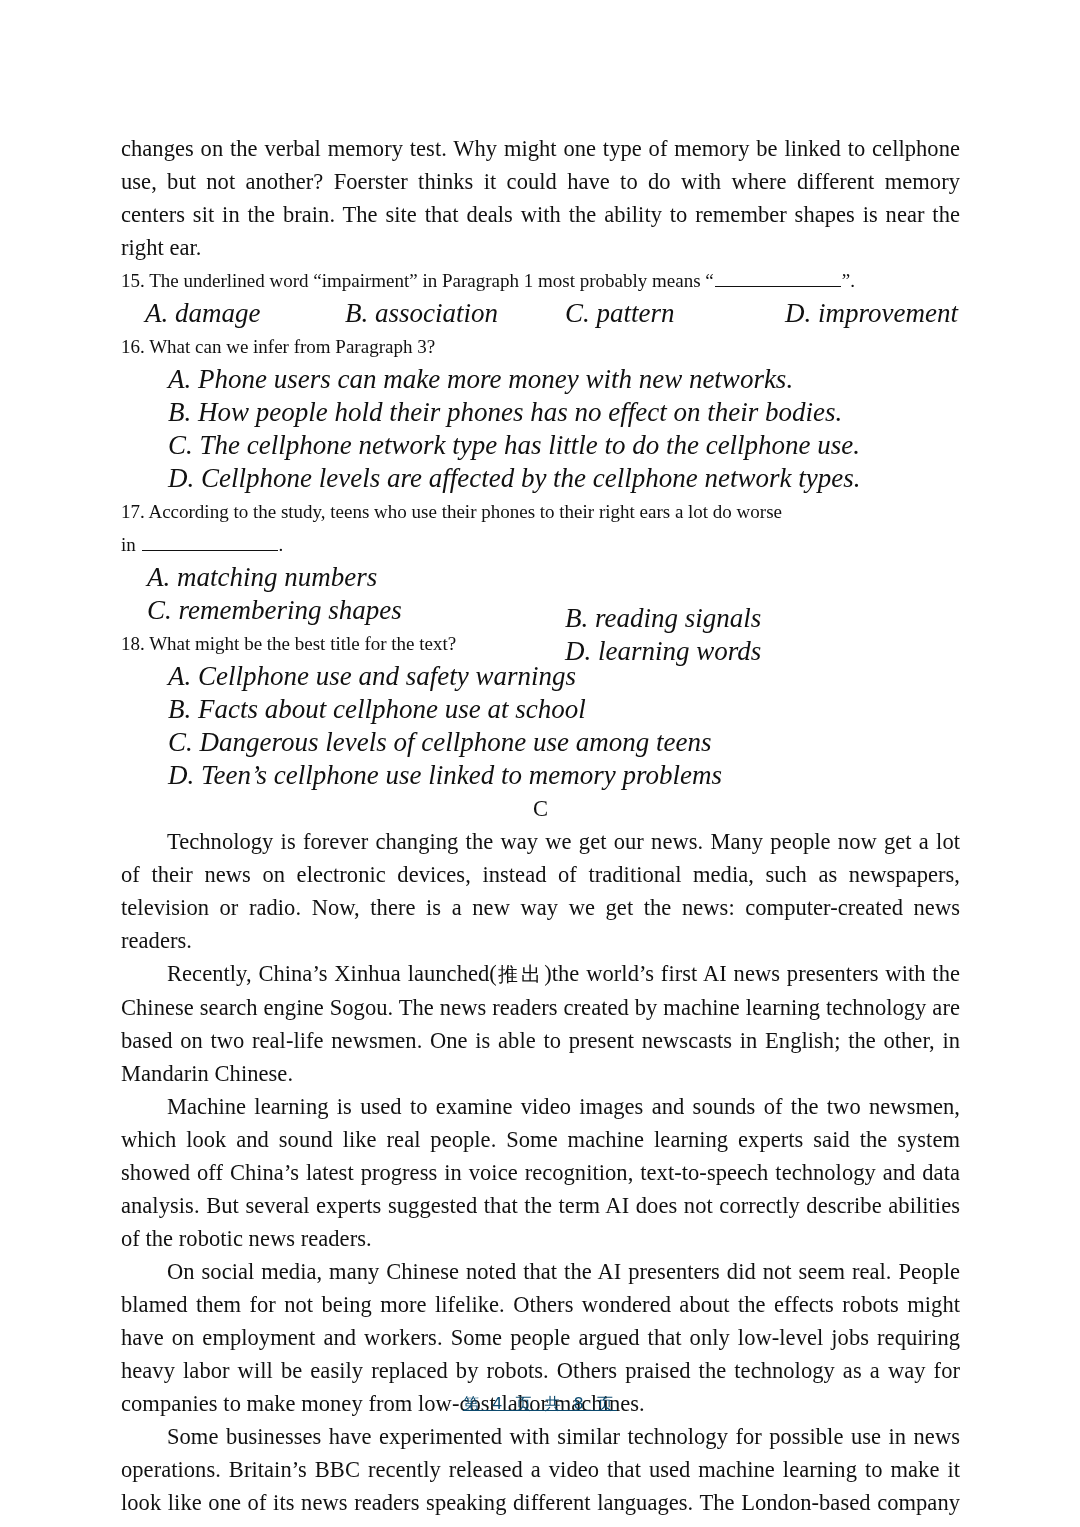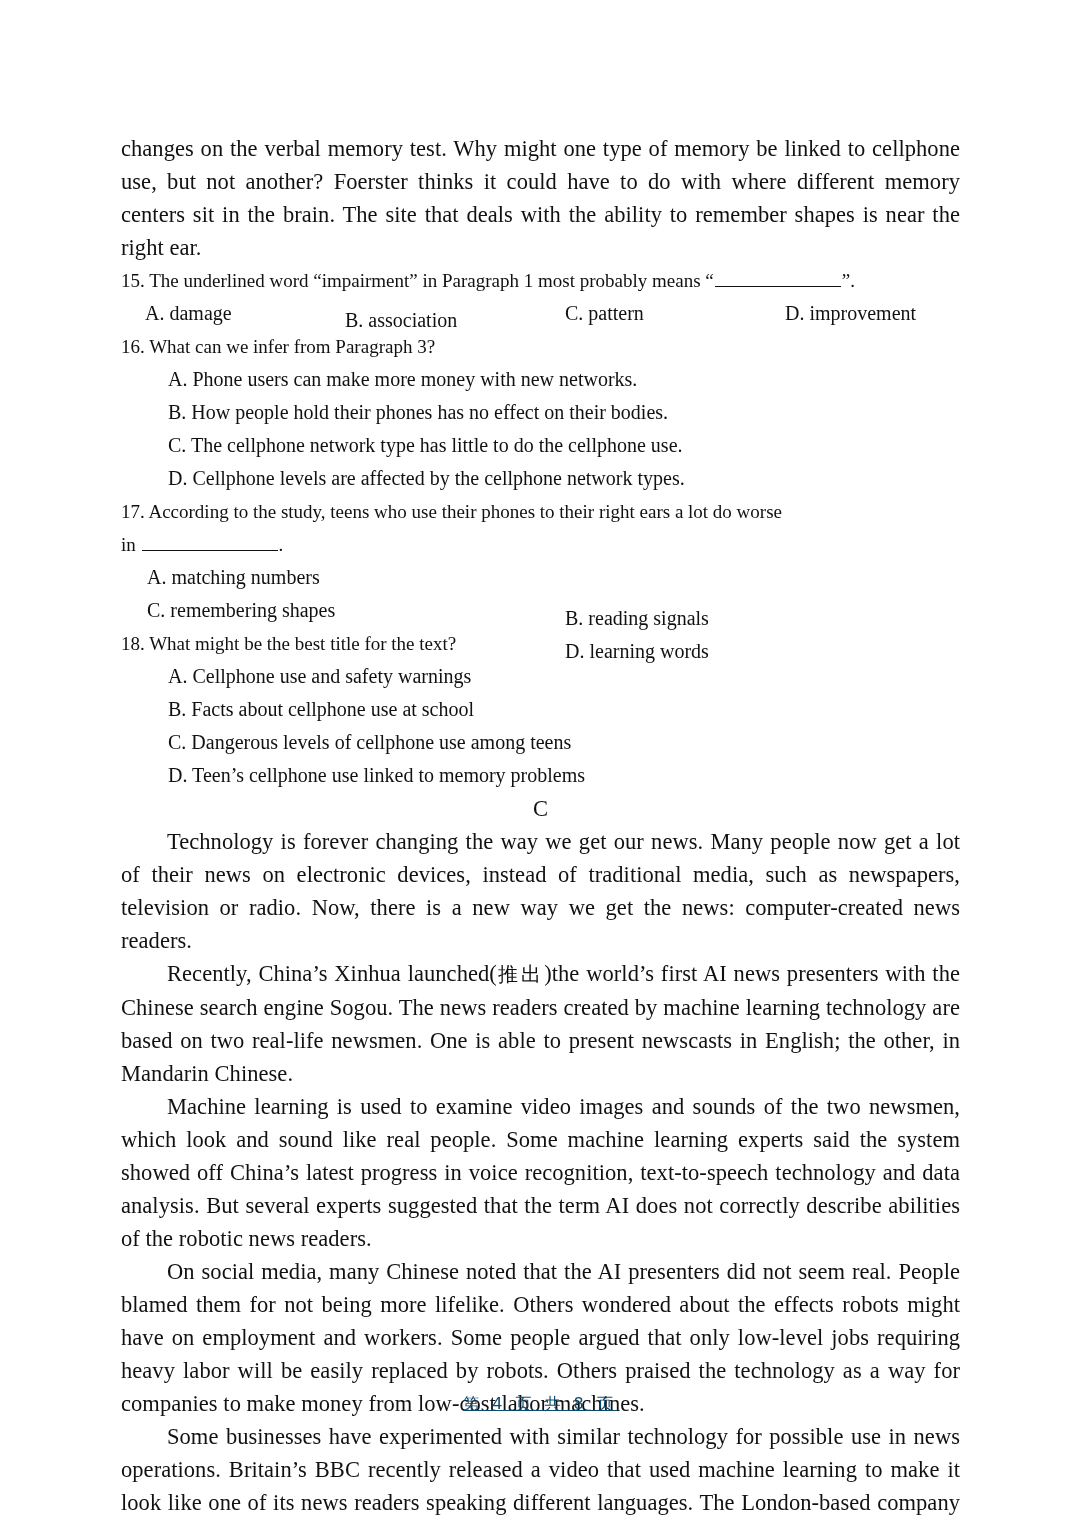--- a/index.html
+++ b/index.html
@@ -63,26 +63,27 @@
     position: relative;
     height: 33px;
     line-height: 33px;
     font-size: 22.5px;
   }
 
   .opt {
     position: absolute;
     top: 0;
     white-space: nowrap;
-    font-size: 20px;
-    line-height: 33px;
+    font-size: 27px;
+    line-height: 33px;
+    font-style: italic;
   }
   
   .c4-a { left: 24px; }
-  .c4-b { left: 224px; margin-top: 7px; }
+  .c4-b { left: 224px; }
   .c4-c { left: 444px; }
   .c4-d { left: 664px; }
   
   .c2-a { left: 26px; }
   .c2-b { left: 444px; margin-top: 41px; }
   
   .c1 { left: 26px; margin-left: 21px; }
 
   
   .blank {

